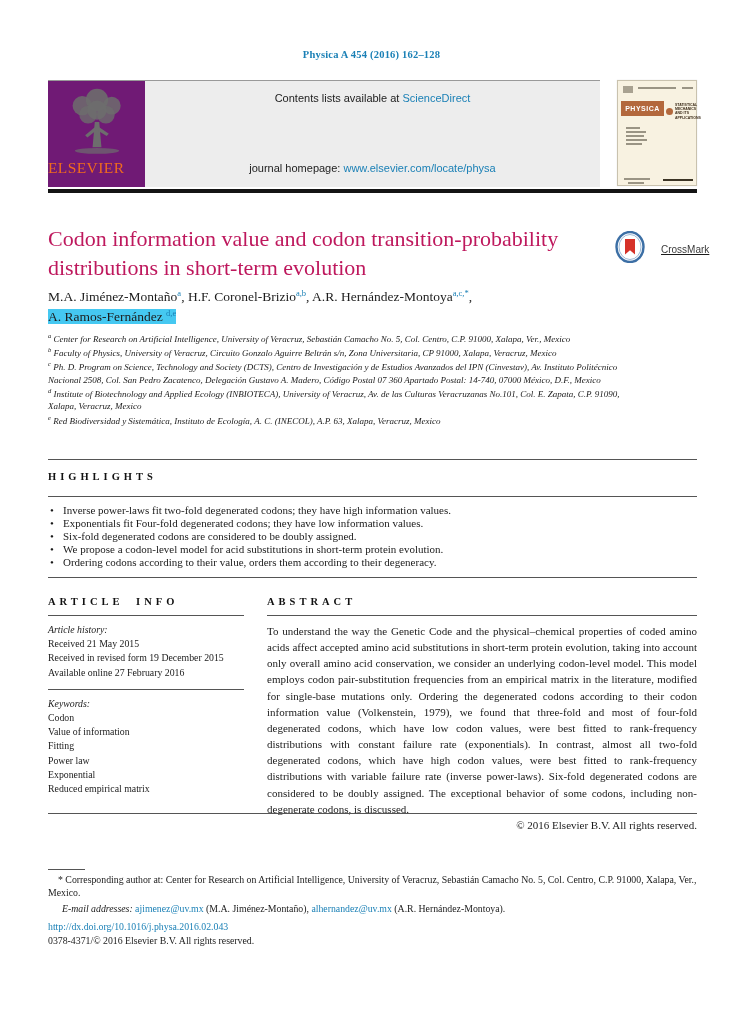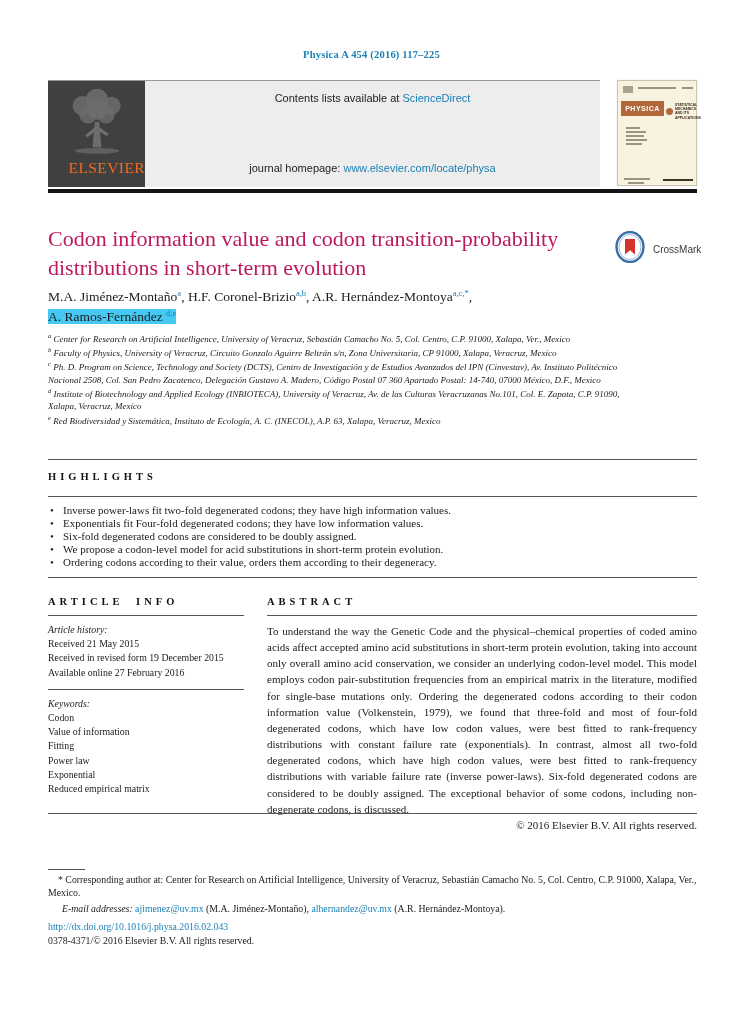--- a/index.html
+++ b/index.html
@@ -14,21 +14,21 @@
   .journal-ref {
     position:absolute; top:49px; left:0; right:0; text-align:center;
     font-size:10.5px; font-weight:bold; color:#1b80b6; letter-spacing:0.2px;
   }
 
   
   .banner {
     position:absolute; left:48px; top:80px; width:552px; height:107px;
     border-top:1px solid #999; display:flex;
   }
-  .logo-box { width:97px; background:#404040; position:relative; padding-top:5px; text-align:right; }
+  .logo-box { width:97px; background:#701a75; position:relative; padding-top:5px; text-align:left; }
   .logo-box svg { display:block; margin:0 auto; }
   .elsevier-word {
     font-family:"Liberation Serif", serif; color:#ef6b1e; font-size:15.5px;
     letter-spacing:0.4px; margin-top:1px; font-weight:normal;
   }
   .gray-box {
     flex:1; background:#ededed; display:flex; flex-direction:column;
     justify-content:space-between; text-align:center; padding:11px 0 13px;
   }
   .contents-line { font-family:"Liberation Sans", sans-serif; font-size:11px; color:#222; }
@@ -59,21 +59,21 @@
   .cover-rule { position:absolute; left:45px; top:98px; width:30px; height:2px; background:#3c3424; }
 
   
   .black-rule { position:absolute; left:48px; top:189px; width:649px; height:4px; background:#141414; }
 
   
   .title {
     position:absolute; left:48px; top:224px; width:552px;
     font-size:22px; line-height:1.33; color:#be185d; font-weight:normal;
   }
-  .crossmark { position:absolute; left:615px; top:231px; width:86px; display:flex; align-items:center; gap:8px; cursor:pointer; }
+  .crossmark { position:absolute; left:615px; top:231px; width:86px; display:flex; align-items:center; gap:16px; cursor:pointer;text-decoration:underline; }
   .crossmark-text { font-family:"Liberation Sans", sans-serif; font-size:10px; color:#3a3a3a; }
 
   
   .authors { position:absolute; left:48px; top:287px; width:600px; font-size:13.5px; line-height:1.45; color:#1c1c1c; }
   .authors sup { font-size:8.5px; color:#1b80b6; line-height:0; }
   .author-hl { background:#45c8f1; }
 
   
   .affils { position:absolute; left:48px; top:333px; width:585px; font-style:italic; font-size:9px; line-height:1.4; color:#222; }
   .affil { margin-bottom:1.5px; }
@@ -109,21 +109,21 @@
   .fn-emails a { color:#1b80b6; text-decoration:none; }
   .doi-line { position:absolute; left:48px; top:921px; font-size:9.8px; }
   .doi-line a { color:#1b80b6; text-decoration:none; }
   .issn-line { position:absolute; left:48px; top:935px; font-size:9.8px; color:#1a1a1a; }
 </style>
 </head>
 <body>
 
 <div class="page">
 
-  <div class="journal-ref">Physica A 454 (2016) 117–225</div>
+  <div class="journal-ref">Physica A 454 (2016) 162–128</div>
 
   <div class="banner">
     <div class="logo-box">
       <span>
         <svg width="74" height="72" viewBox="0 0 100 96">
           <g fill="#6d6d6d">
             <circle cx="30" cy="26" r="13" opacity="0.85"></circle>
             <circle cx="50" cy="18" r="15" opacity="0.9"></circle>
             <circle cx="70" cy="26" r="12" opacity="0.85"></circle>
             <circle cx="38" cy="38" r="12" opacity="0.8"></circle>

